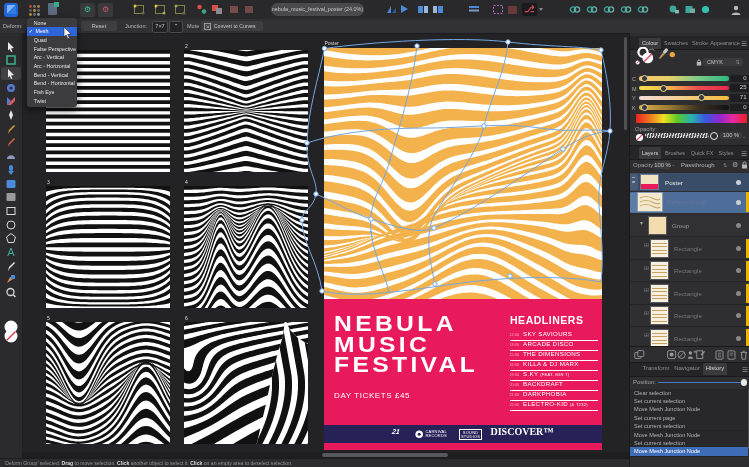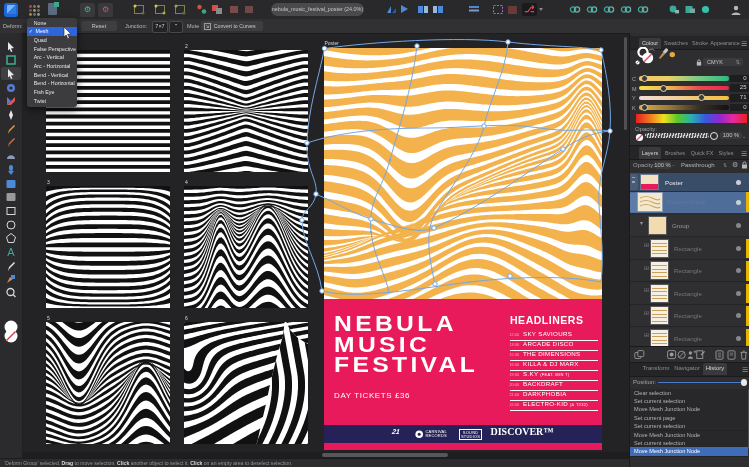--- a/index.html
+++ b/index.html
@@ -216,21 +216,21 @@
       <path d="M0 252.4L3 253.2L6 253.9L9 254.7L12 255.4L15 256.1L18 256.7L21 257.2L24 257.6L27 257.9L30 258L33 258L36 257.8L39 257.6L42 257.1L45 256.6L48 255.9L51 255.2L54 254.3L57 253.4L60 252.5L63 251.4L66 250.3L69 249.2L72 248.1L75 246.8L78 245.6L81 244.3L84 242.9L87 241.5L90 240L93 238.5L96 236.9L99 235.2L102 233.5L105 231.8L108 230L111 228.2L114 226.4L117 224.6L120 222.8L123 221.1L126 219.5L129 217.9L132 216.4L135 215.1L138 214L141 213L144 212.2L147 211.6L150 211.2L153 211L156 211L159 211.3L162 211.8L165 212.4L168 213.3L171 214.4L174 215.7L177 217.1L180 218.6L183 220.3L186 222L189 223.8L192 225.7L195 227.6L198 229.5L201 231.4L204 233.3L207 235.1L210 236.9L213 238.7L216 240.4L219 242.1L222 243.7L225 245.4L228 247L231 248.6L234 250.3L237 251.9L240 253.4L243 254.9L246 256.2L249 257.4L252 258.3L255 259L258 259.6L261 259.9L264 260L267 260L270 260L273 259.6L276 259L278 258.5L278 260L276 260L273 260L270 260L267 260L264 260L261 260L258 260L255 260L252 260L249 260L246 260L243 260L240 260L237 260L234 258.9L231 257.5L228 256.1L225 254.7L222 253.3L219 251.8L216 250.2L213 248.6L210 247L207 245.3L204 243.5L201 241.7L198 239.8L195 237.9L192 236L189 234.1L186 232.3L183 230.5L180 228.8L177 227.2L174 225.7L171 224.3L168 223.1L165 222.1L162 221.3L159 220.7L156 220.3L153 220.1L150 220.1L147 220.3L144 220.7L141 221.4L138 222.2L135 223.2L132 224.3L129 225.6L126 227L123 228.5L120 230L117 231.7L114 233.4L111 235.1L108 236.8L105 238.5L102 240.1L99 241.8L96 243.4L93 245L90 246.5L87 248L84 249.4L81 250.8L78 252.1L75 253.4L72 254.6L69 255.9L66 257L63 258.1L60 259.2L57 260L54 260L51 260L48 260L45 260L42 260L39 260L36 260L33 260L30 260L27 260L24 260L21 260L18 260L15 260L12 260L9 260L6 260L3 260L0 260Z"></path>
       <path d="M0 260L3 260L6 260L9 260L12 260L15 260L18 260L21 260L24 260L27 260L30 260L33 260L36 260L39 260L42 260L45 260L48 260L51 260L54 260L57 260L60 260L63 260L66 260L69 259.8L72 258.6L75 257.4L78 256.1L81 254.8L84 253.4L87 252.1L90 250.6L93 249.1L96 247.6L99 246.1L102 244.5L105 242.9L108 241.3L111 239.7L114 238.1L117 236.6L120 235.1L123 233.6L126 232.3L129 231L132 229.9L135 228.9L138 228L141 227.3L144 226.8L147 226.5L150 226.4L153 226.5L156 226.8L159 227.3L162 228L165 228.9L168 229.9L171 231.2L174 232.5L177 234L180 235.7L183 237.4L186 239.1L189 240.9L192 242.8L195 244.6L198 246.4L201 248.2L204 250L207 251.7L210 253.3L213 254.8L216 256.3L219 257.7L222 259.1L225 260L228 260L231 260L234 260L237 260L240 260L243 260L246 260L249 260L252 260L255 260L258 260L261 260L264 260L267 260L270 260L273 260L276 260L278 260L278 260L276 260L273 260L270 260L267 260L264 260L261 260L258 260L255 260L252 260L249 260L246 260L243 260L240 260L237 260L234 260L231 260L228 260L225 260L222 260L219 260L216 260L213 260L210 260L207 260L204 260L201 258.4L198 256.8L195 255.2L192 253.5L189 251.8L186 250.1L183 248.4L180 246.8L177 245.3L174 243.8L171 242.5L168 241.3L165 240.2L162 239.2L159 238.5L156 237.9L153 237.5L150 237.2L147 237.2L144 237.3L141 237.6L138 238.1L135 238.7L132 239.5L129 240.4L126 241.4L123 242.5L120 243.7L117 244.9L114 246.3L111 247.6L108 249L105 250.4L102 251.8L99 253.1L96 254.5L93 255.9L90 257.2L87 258.5L84 259.8L81 260L78 260L75 260L72 260L69 260L66 260L63 260L60 260L57 260L54 260L51 260L48 260L45 260L42 260L39 260L36 260L33 260L30 260L27 260L24 260L21 260L18 260L15 260L12 260L9 260L6 260L3 260L0 260Z"></path>
       <path d="M0 260L3 260L6 260L9 260L12 260L15 260L18 260L21 260L24 260L27 260L30 260L33 260L36 260L39 260L42 260L45 260L48 260L51 260L54 260L57 260L60 260L63 260L66 260L69 260L72 260L75 260L78 260L81 260L84 260L87 260L90 260L93 260L96 259.1L99 257.9L102 256.7L105 255.4L108 254.2L111 253L114 251.8L117 250.7L120 249.6L123 248.6L126 247.7L129 246.8L132 246.1L135 245.5L138 245L141 244.7L144 244.5L147 244.5L150 244.6L153 244.9L156 245.4L159 246L162 246.8L165 247.7L168 248.8L171 249.9L174 251.2L177 252.6L180 254.1L183 255.6L186 257.1L189 258.7L192 260L195 260L198 260L201 260L204 260L207 260L210 260L213 260L216 260L219 260L222 260L225 260L228 260L231 260L234 260L237 260L240 260L243 260L246 260L249 260L252 260L255 260L258 260L261 260L264 260L267 260L270 260L273 260L276 260L278 260L278 260L276 260L273 260L270 260L267 260L264 260L261 260L258 260L255 260L252 260L249 260L246 260L243 260L240 260L237 260L234 260L231 260L228 260L225 260L222 260L219 260L216 260L213 260L210 260L207 260L204 260L201 260L198 260L195 260L192 260L189 260L186 260L183 260L180 260L177 260L174 260L171 260L168 260L165 259.7L162 258.8L159 258.1L156 257.5L153 257L150 256.6L147 256.3L144 256.2L141 256.3L138 256.4L135 256.7L132 257.1L129 257.6L126 258.1L123 258.8L120 259.5L117 260L114 260L111 260L108 260L105 260L102 260L99 260L96 260L93 260L90 260L87 260L84 260L81 260L78 260L75 260L72 260L69 260L66 260L63 260L60 260L57 260L54 260L51 260L48 260L45 260L42 260L39 260L36 260L33 260L30 260L27 260L24 260L21 260L18 260L15 260L12 260L9 260L6 260L3 260L0 260Z"></path>
     </g>
   </svg>
 <div class="sqlab" style="left:324.5px;top:40px">Poster</div>
 <div style="position:absolute;left:323.5px;top:299px;width:278px;height:151px;background:#e91a5c;overflow:hidden">
     <div class="ntitle" style="top:12px">NEBULA</div>
     <div class="ntitle" style="top:32.5px">MUSIC</div>
     <div class="ntitle" style="top:53px">FESTIVAL</div>
-    <div class="dayt">DAY TICKETS £36</div>
+    <div class="dayt">DAY TICKETS £45</div>
     <div class="heads">HEADLINERS</div>
     <div class="act" style="top:30.5px"><span class="atime">12:00</span><span class="aname">SKY SAVIOURS</span></div>
     <div class="act" style="top:40.6px"><span class="atime">13:30</span><span class="aname">ARCADE DISCO</span></div>
     <div class="act" style="top:50.7px"><span class="atime">15:30</span><span class="aname">THE DIMENSIONS</span></div>
     <div class="act" style="top:60.8px"><span class="atime">16:30</span><span class="aname">KILLA &amp; DJ MARX</span></div>
     <div class="act" style="top:70.9px"><span class="atime">19:30</span><span class="aname">S.KY <span class="tn">(FEAT. MIN T)</span></span></div>
     <div class="act" style="top:81px"><span class="atime">20:00</span><span class="aname">BACKDRAFT</span></div>
     <div class="act" style="top:91.1px"><span class="atime">21:00</span><span class="aname">DARKPHOBIA</span></div>
     <div class="act" style="top:101.2px"><span class="atime">22:00</span><span class="aname">ELECTRO-KID <span class="tn">(&amp; T232)</span></span></div>
   </div>

